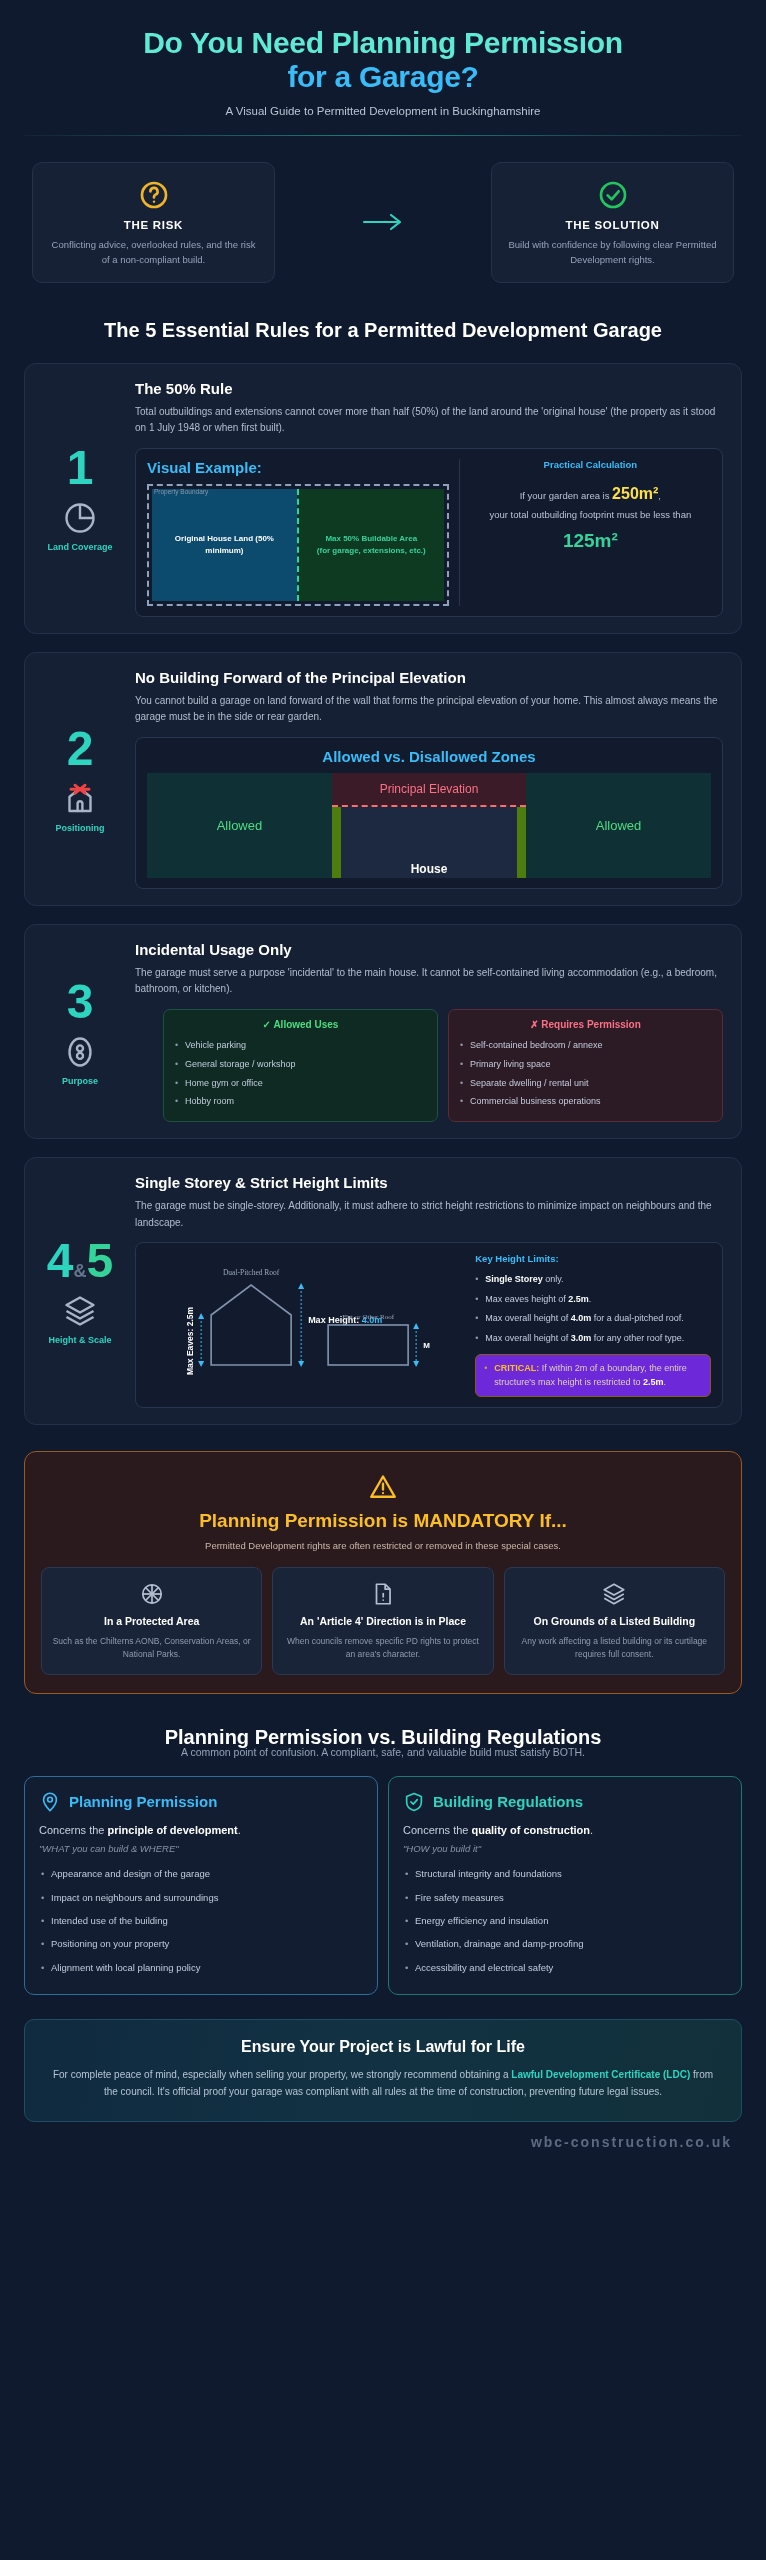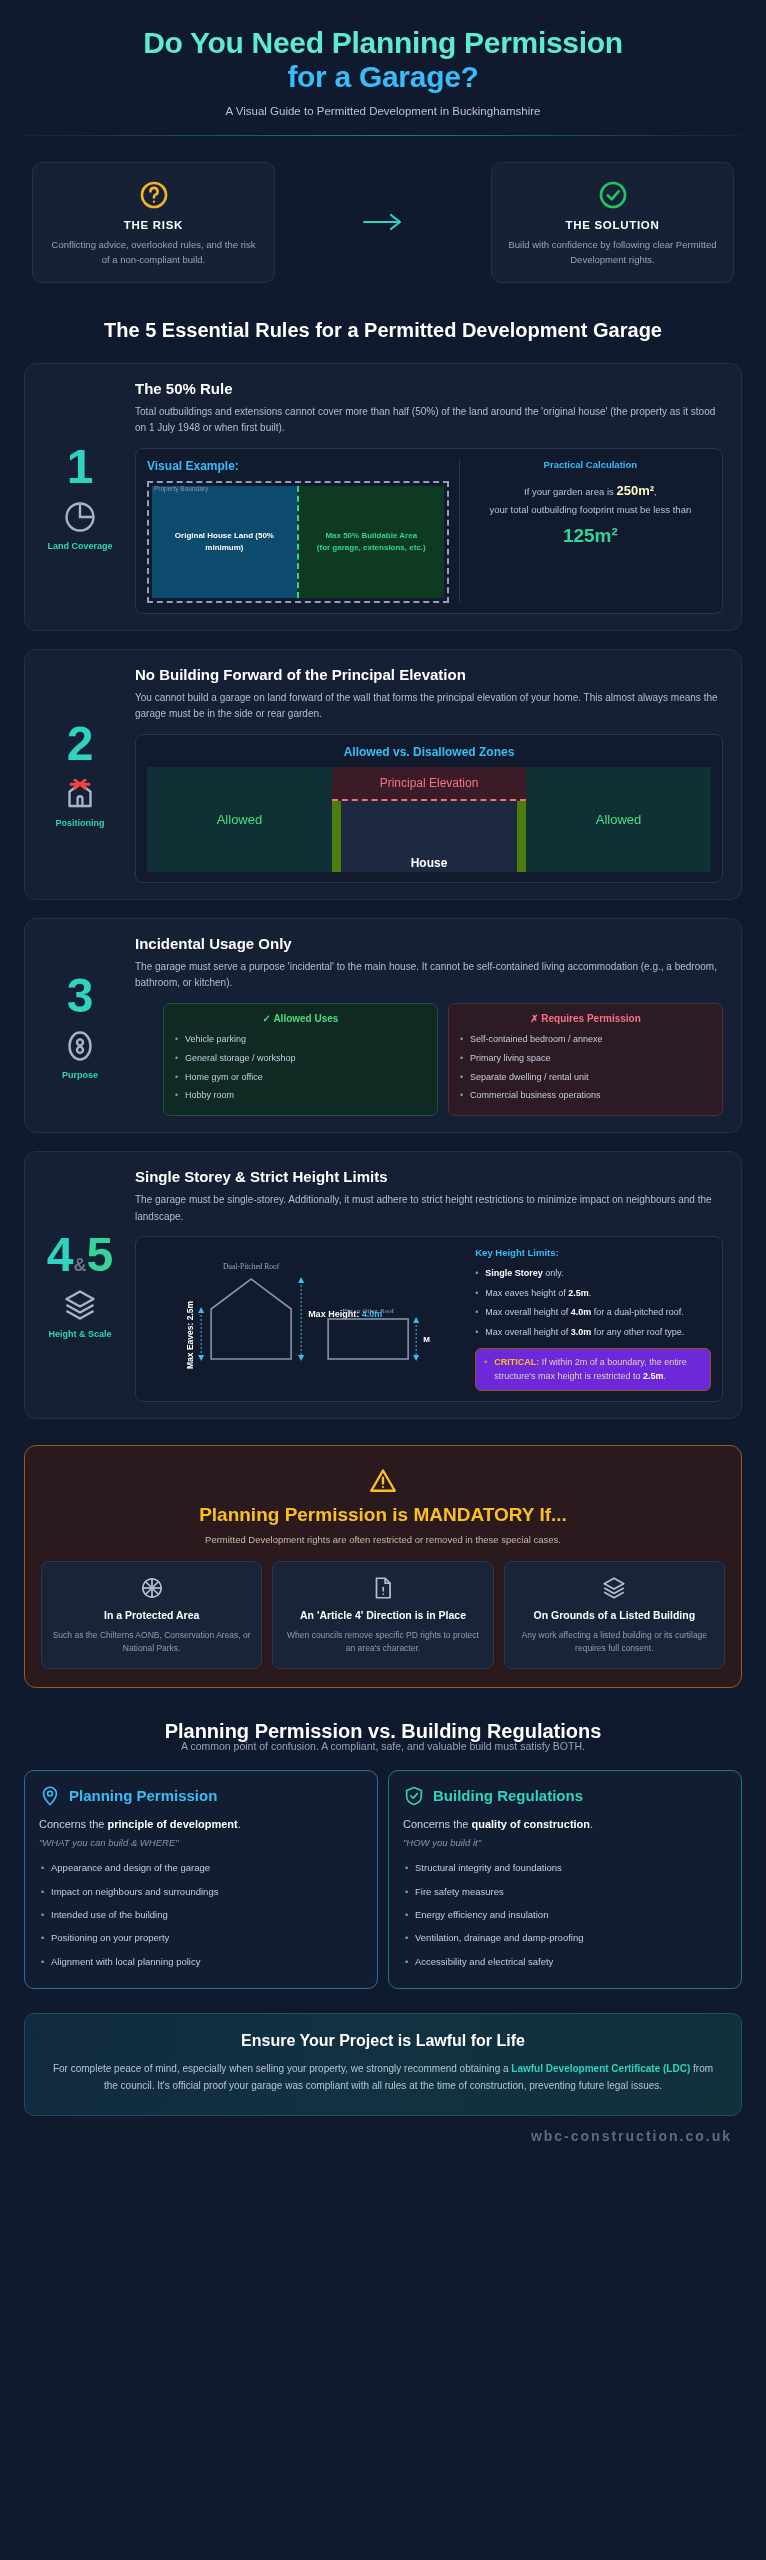--- a/index.html
+++ b/index.html
@@ -96,21 +96,21 @@
   .rule-body > p.desc {
     font-size: 10px; line-height: 1.65; color: #b2bed0; margin-bottom: 11px;
   }
   .panel {
     border: 1px solid #283550;
     border-radius: 8px;
     background: #121b2e;
     padding: 10px 11px;
   }
   .panel-title {
-    font-size: 12px; font-weight: 700; color: #38bdf8; margin-bottom: 8px;
+    font-size: 15px; font-weight: 700; color: #38bdf8; margin-bottom: 8px;
   }
   .panel-title.ctr { text-align: center; }
   
   .r1-wrap { display: flex; gap: 10px; }
   .r1-left { flex: 1.25; }
   .r1-right { flex: 1; border-left: 1px solid #273450; padding-left: 10px; text-align: center; }
   .boundary {
     border: 2px dashed #8fa1bd;
     padding: 3px;
     position: relative;
@@ -129,21 +129,21 @@
   }
   .half-build {
     flex: 1; background: #0e3a22;
     border-left: 2px dashed #34d399;
     display: flex; align-items: center; justify-content: center;
     font-size: 8px; font-weight: 700; color: #34d399; text-align: center; line-height: 1.5;
     padding: 4px;
   }
   .calc-title { font-size: 9.5px; font-weight: 700; color: #38bdf8; margin-bottom: 10px; }
   .calc-l1 { font-size: 9.5px; color: #b8c3d4; line-height: 1.7; }
-  .calc-l1 b { color: #fef9c3; font-size: 13px; }
+  .calc-l1 b { color: #fde047; font-size: 16px; }
   .calc-big { font-size: 19px; font-weight: 700; color: #34d399; margin-top: 7px; }
   
   .zones { display: flex; height: 105px; gap: 0; position: relative; }
   .zone-allow {
     flex: 1; background: #0f3034;
     display: flex; align-items: center; justify-content: center;
     font-size: 13px; font-weight: 400; color: #4ade80;
   }
   .zone-mid { flex: 1.05; position: relative; background: #4d7c0f; }
   .zone-pe {

